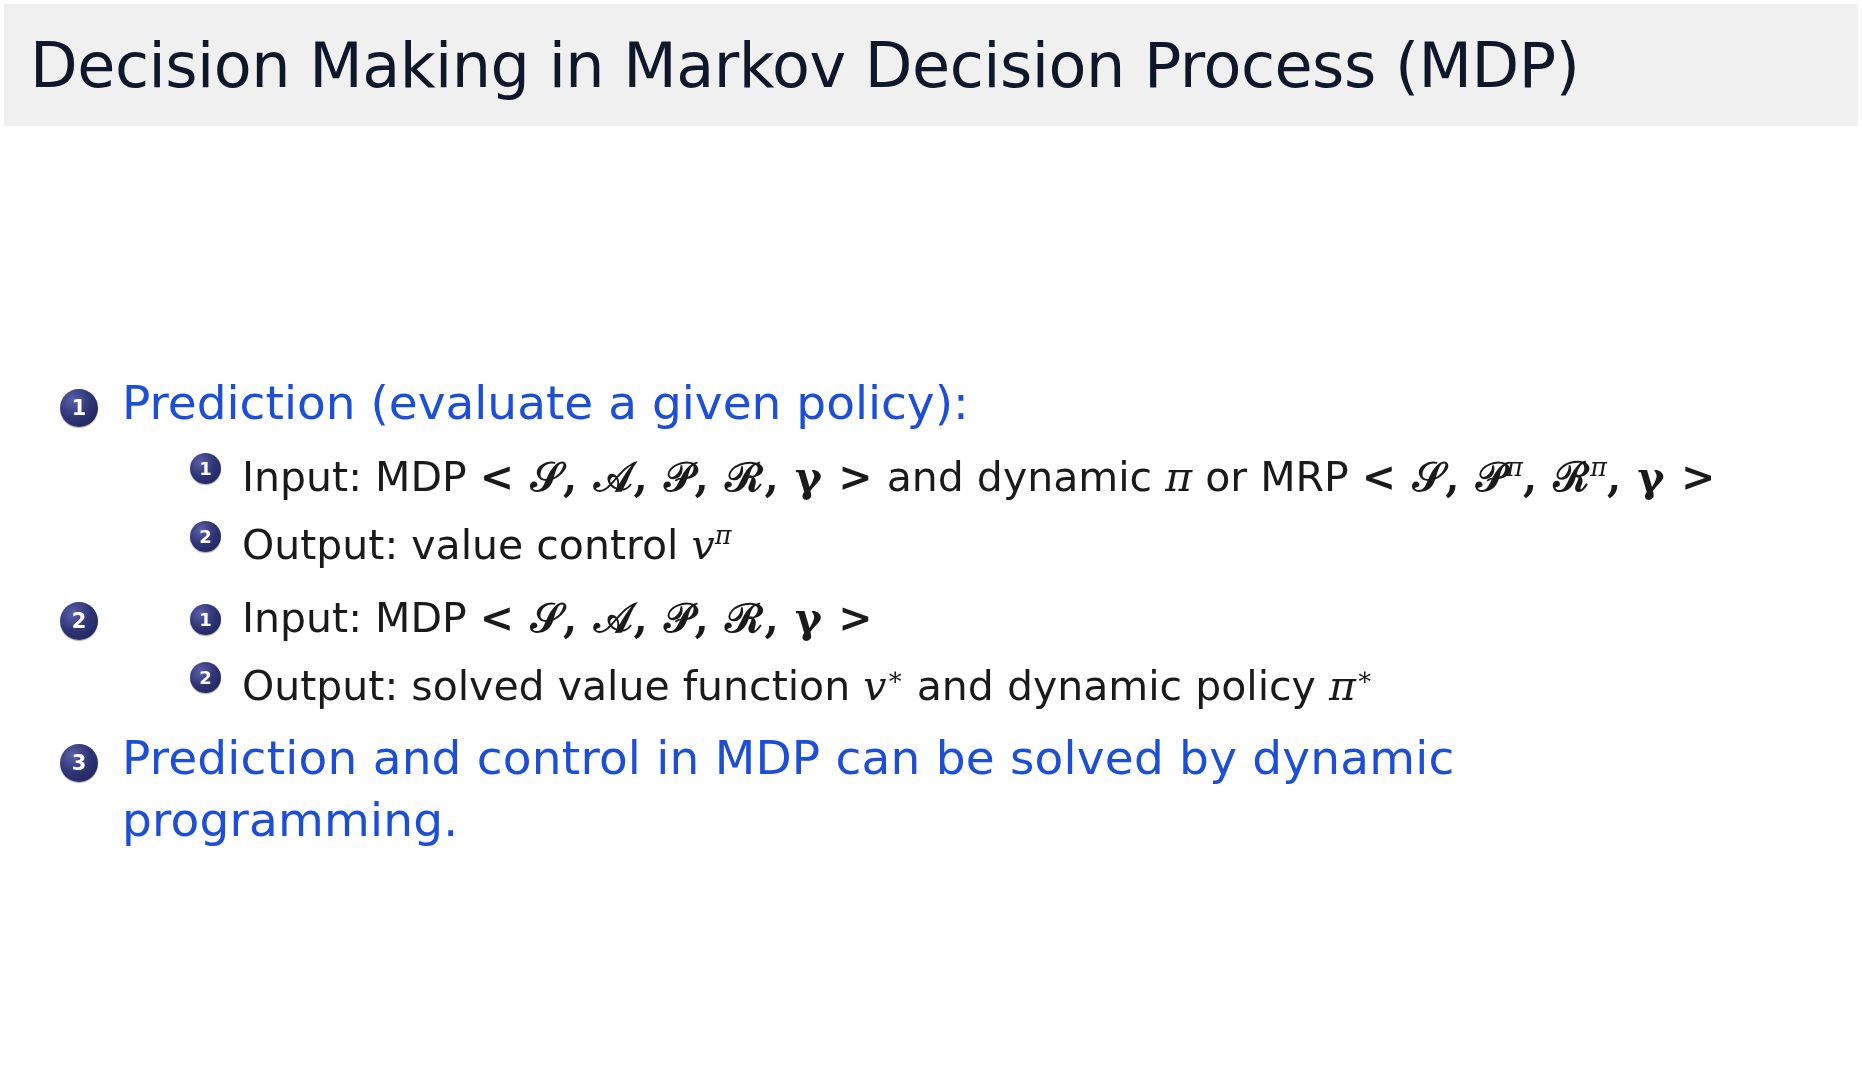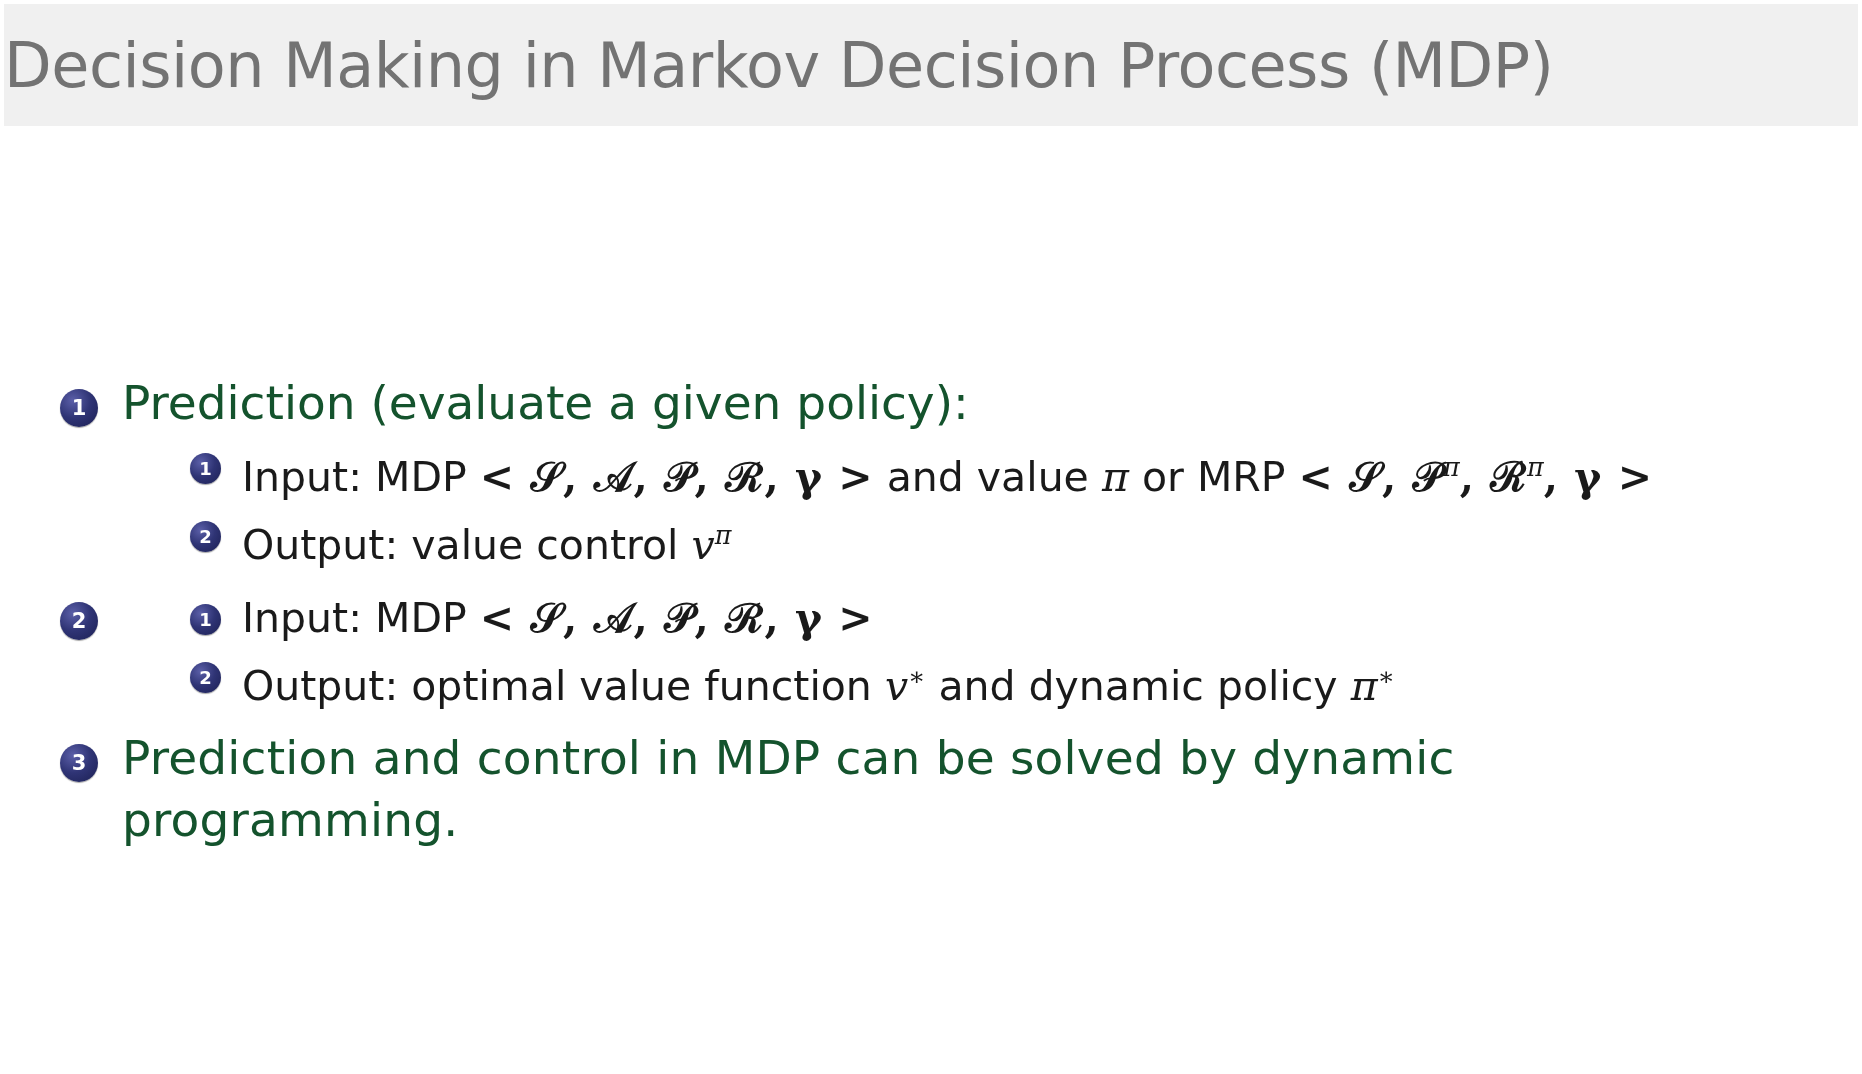--- a/index.html
+++ b/index.html
@@ -33,21 +33,22 @@
     background: #f0f0f0;
     display: flex;
     align-items: center;
     box-sizing: border-box;
   }
   .title-text {
     font-family: "DejaVu Sans", sans-serif;
     font-size: 62px;
     font-weight: 400;
     letter-spacing: -0.5px;
-    color: #737373;
+    color: #0f172a;
+    padding-left: 26px;
     white-space: nowrap;
   }
 
   
   .content {
     position: absolute;
     left: 0;
     top: 126px;
     width: 1862px;
     height: 948px;
@@ -72,21 +73,21 @@
     padding-top: 17px;
   }
 
   .item-l1 > .body {
     flex: 1 1 auto;
   }
 
   .text-l1 {
     font-size: 47px;
     line-height: 62px;
-    color: #14532d;
+    color: #1d4ed8;
     white-space: nowrap;
   }
 
   .text-l1.wrap {
     white-space: normal;
     max-width: 1460px;
     letter-spacing: 0.2px;
   }
 
   
@@ -180,21 +181,21 @@
           <div class="sublist">
 
             <div class="item-l2">
               <div class="badge-wrap">
                 <span class="badge lvl2">1</span>
               </div>
               <div class="text-l2">
                 <span>Input:</span>
                 <span>MDP</span>
                 <span class="tuple">&lt; 𝒮, 𝒜, 𝒫, ℛ, γ &gt;</span>
-                <span>and value</span>
+                <span>and dynamic</span>
                 <span class="math">π</span>
                 <span>or</span>
                 <span>MRP</span>
                 <span class="tuple">&lt; 𝒮, 𝒫</span><sup class="sup">π</sup><span class="tuple">, ℛ</span><sup class="sup">π</sup><span class="tuple">, γ &gt;</span>
               </div>
             </div>
 
             <div class="item-l2">
               <div class="badge-wrap">
                 <span class="badge lvl2">2</span>
@@ -227,21 +228,21 @@
                 <span class="tuple">&lt; 𝒮, 𝒜, 𝒫, ℛ, γ &gt;</span>
               </div>
             </div>
 
             <div class="item-l2">
               <div class="badge-wrap">
                 <span class="badge lvl2">2</span>
               </div>
               <div class="text-l2">
                 <span>Output:</span>
-                <span>optimal value function</span>
+                <span>solved value function</span>
                 <span class="var">v</span><sup class="sup">∗</sup>
                 <span>and dynamic policy</span>
                 <span class="math">π</span><sup class="sup">∗</sup>
               </div>
             </div>
           </div>
         </div>
       </div>
 
       <div class="item-l1">

